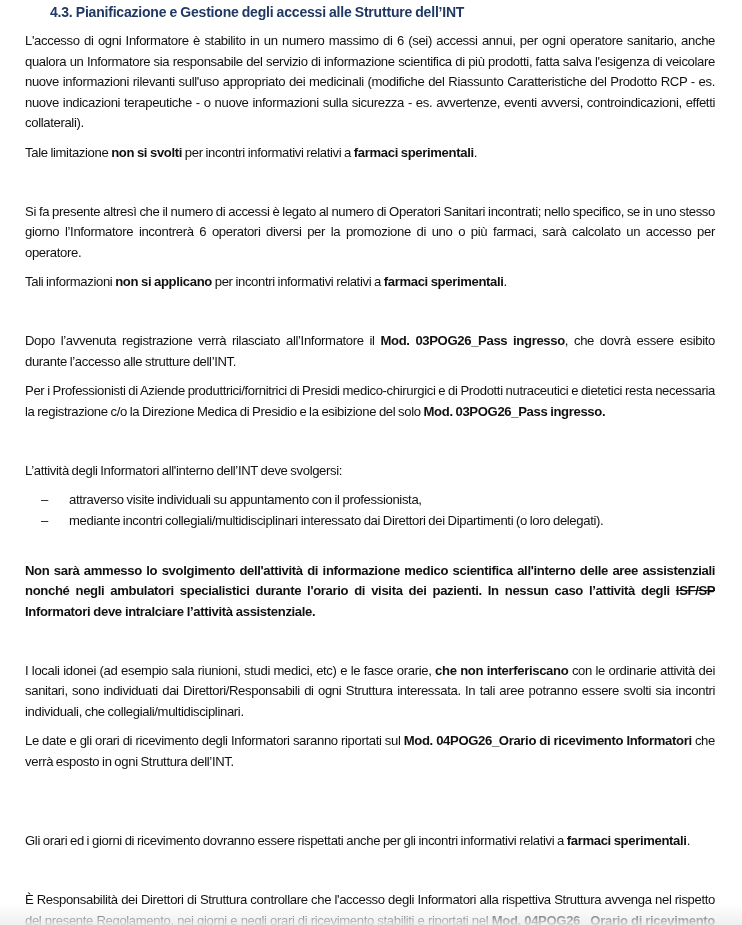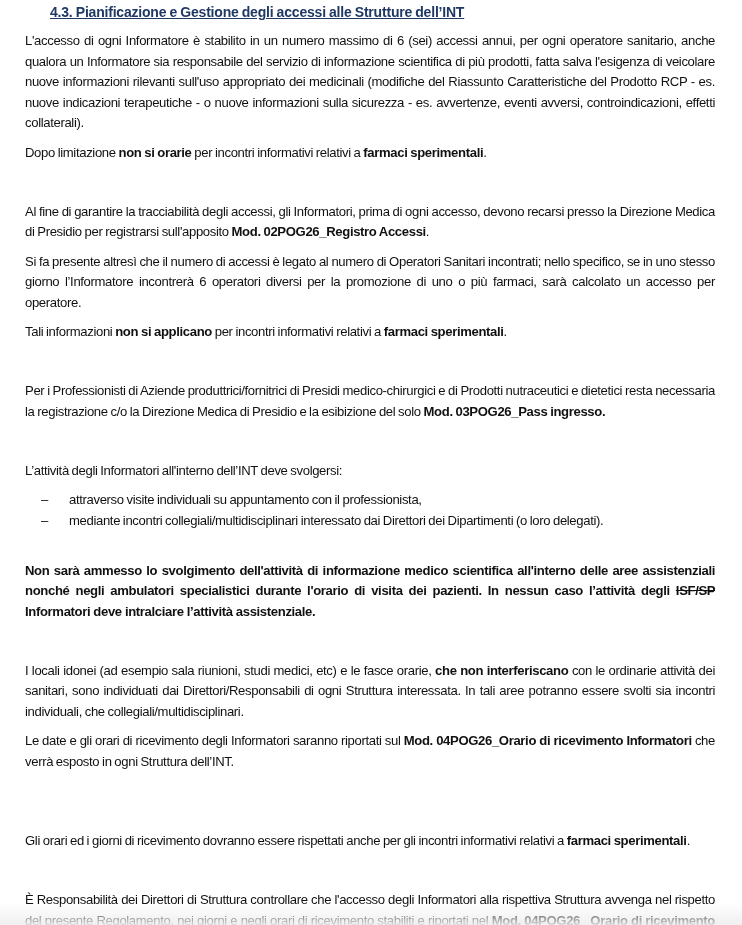--- a/index.html
+++ b/index.html
@@ -25,21 +25,20 @@
       letter-spacing: -0.35px;
       word-spacing: -0.5px;
     }
     .section-title {
       margin: 2px 0 0 34px;
       font-weight: bold;
       font-size: 14px;
       color: #1F3864;
       letter-spacing: -0.2px;
       line-height: 20px;
-      text-decoration: underline;
     }
     p {
       margin: 9px;
       text-align: justify;
     }
     .gap {
       height: 20.5px;
     }
     b { font-weight: bold; }
     .strike { text-decoration: line-through; }
@@ -69,32 +68,32 @@
   </style>
 </head>
 <body>
 
 <div class="page">
 
   <div class="section-title">4.3. Pianificazione e Gestione degli accessi alle Strutture dell’INT</div>
 
   <p><span>L'accesso di ogni Informatore è stabilito in un numero massimo di 6 (sei) accessi annui, per ogni operatore sanitario, anche qualora un Informatore sia responsabile del servizio di informazione scientifica di più prodotti, fatta salva l'esigenza di veicolare nuove informazioni rilevanti sull'uso appropriato dei medicinali (modifiche del Riassunto Caratteristiche del Prodotto RCP - es. nuove indicazioni terapeutiche - o nuove informazioni sulla sicurezza - es. avvertenze, eventi avversi, controindicazioni, effetti collaterali).</span></p>
 
-  <p><span>Dopo limitazione </span><b>non si orarie</b><span> per incontri informativi relativi a </span><b>farmaci sperimentali</b><span>.</span></p>
+  <p><span>Tale limitazione </span><b>non si svolti</b><span> per incontri informativi relativi a </span><b>farmaci sperimentali</b><span>.</span></p>
 
   <div class="gap"></div>
 
-  <p><span>Al fine di garantire la tracciabilità degli accessi, gli Informatori, prima di ogni accesso, devono recarsi presso la Direzione Medica di Presidio per registrarsi sull'apposito </span><b>Mod. 02POG26_Registro Accessi</b><span>.</span></p>
 
   <p><span>Si fa presente altresì che il numero di accessi è legato al numero di Operatori Sanitari incontrati; nello specifico, se in uno stesso giorno l’Informatore incontrerà 6 operatori diversi per la promozione di uno o più farmaci, sarà calcolato un accesso per operatore.</span></p>
 
   <p><span>Tali informazioni </span><b>non si applicano</b><span> per incontri informativi relativi a </span><b>farmaci sperimentali</b><span>.</span></p>
 
   <div class="gap"></div>
 
+  <p><span>Dopo l’avvenuta registrazione verrà rilasciato all’Informatore il </span><b>Mod. 03POG26_Pass ingresso</b><span>, che dovrà essere esibito durante l’accesso alle strutture dell’INT.</span></p>
 
   <p><span>Per i Professionisti di Aziende produttrici/fornitrici di Presidi medico-chirurgici e di Prodotti nutraceutici e dietetici resta necessaria la registrazione c/o la Direzione Medica di Presidio e la esibizione del solo </span><b>Mod. 03POG26_Pass ingresso.</b></p>
 
   <div class="gap"></div>
 
   <p><span>L’attività degli Informatori all'interno dell’INT deve svolgersi:</span></p>
 
   <ul class="dash-list">
     <li><span class="dash">–</span><span>attraverso visite individuali su appuntamento con il professionista,</span></li>
     <li><span class="dash">–</span><span>mediante incontri collegiali/multidisciplinari interessato dai Direttori dei Dipartimenti (o loro delegati).</span></li>

